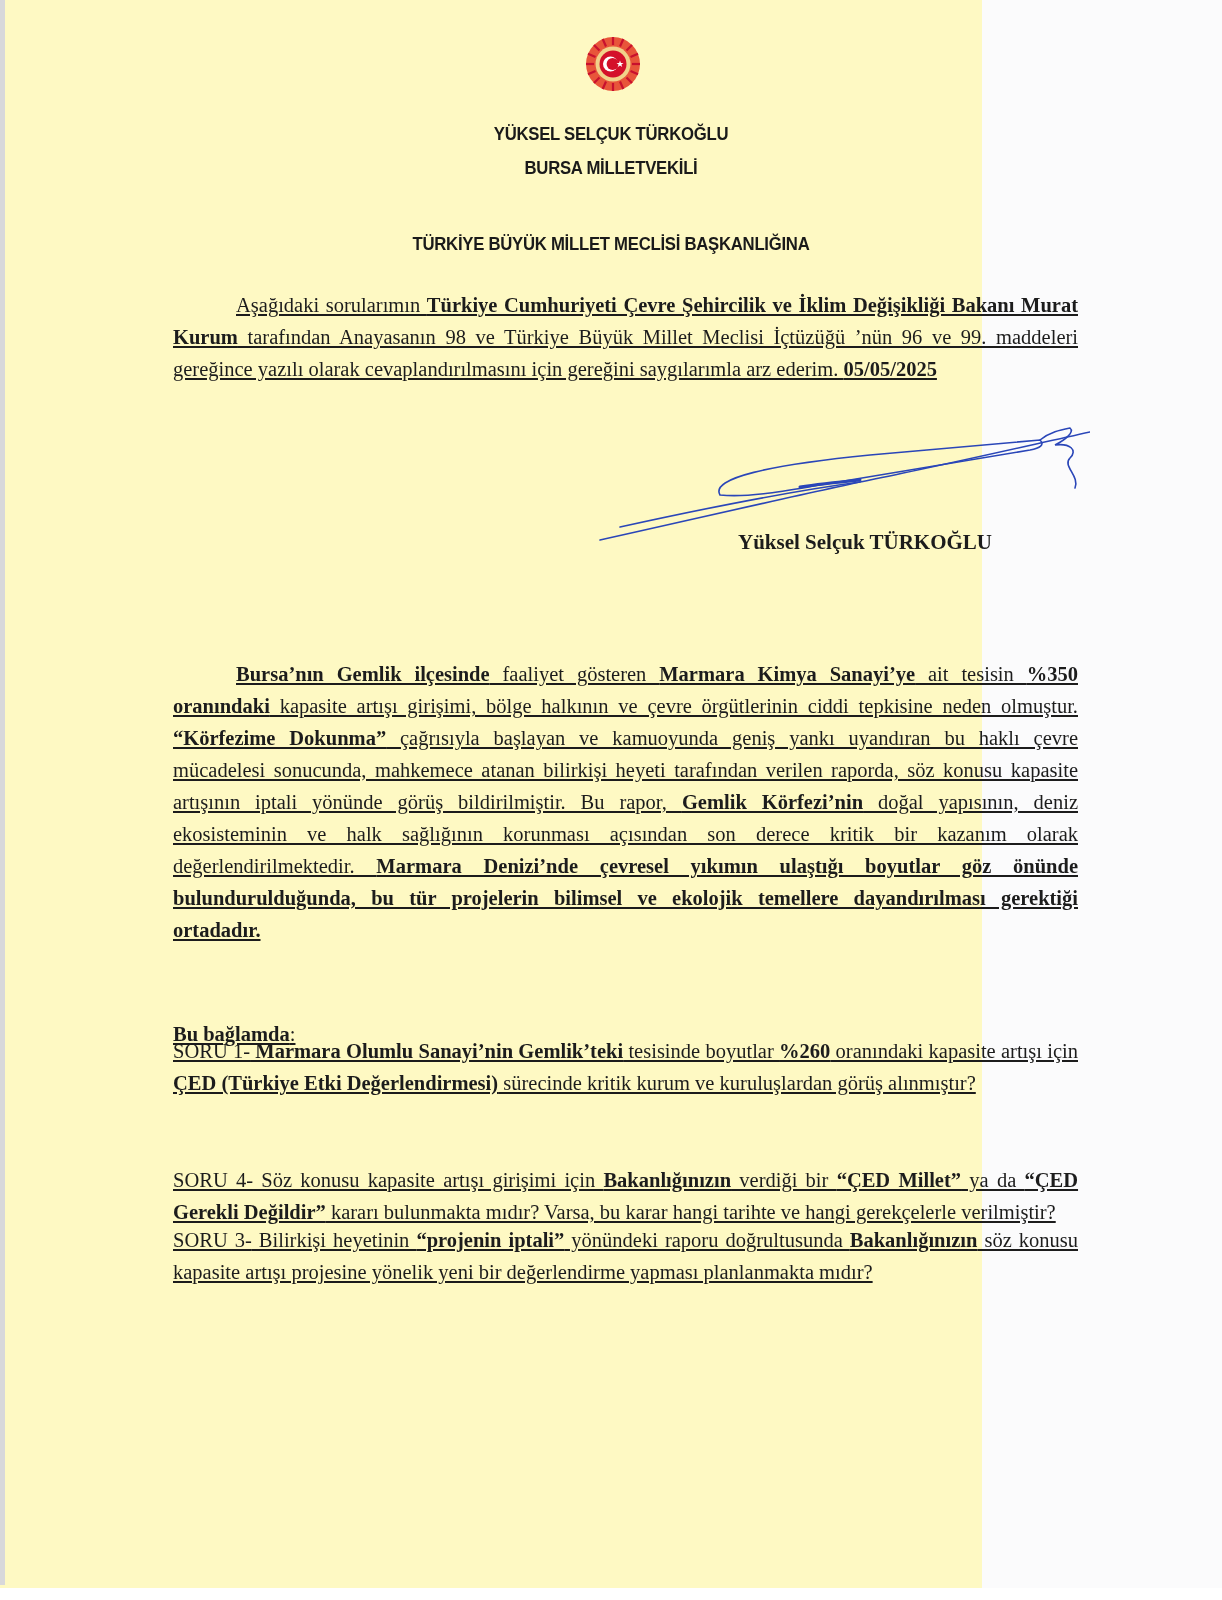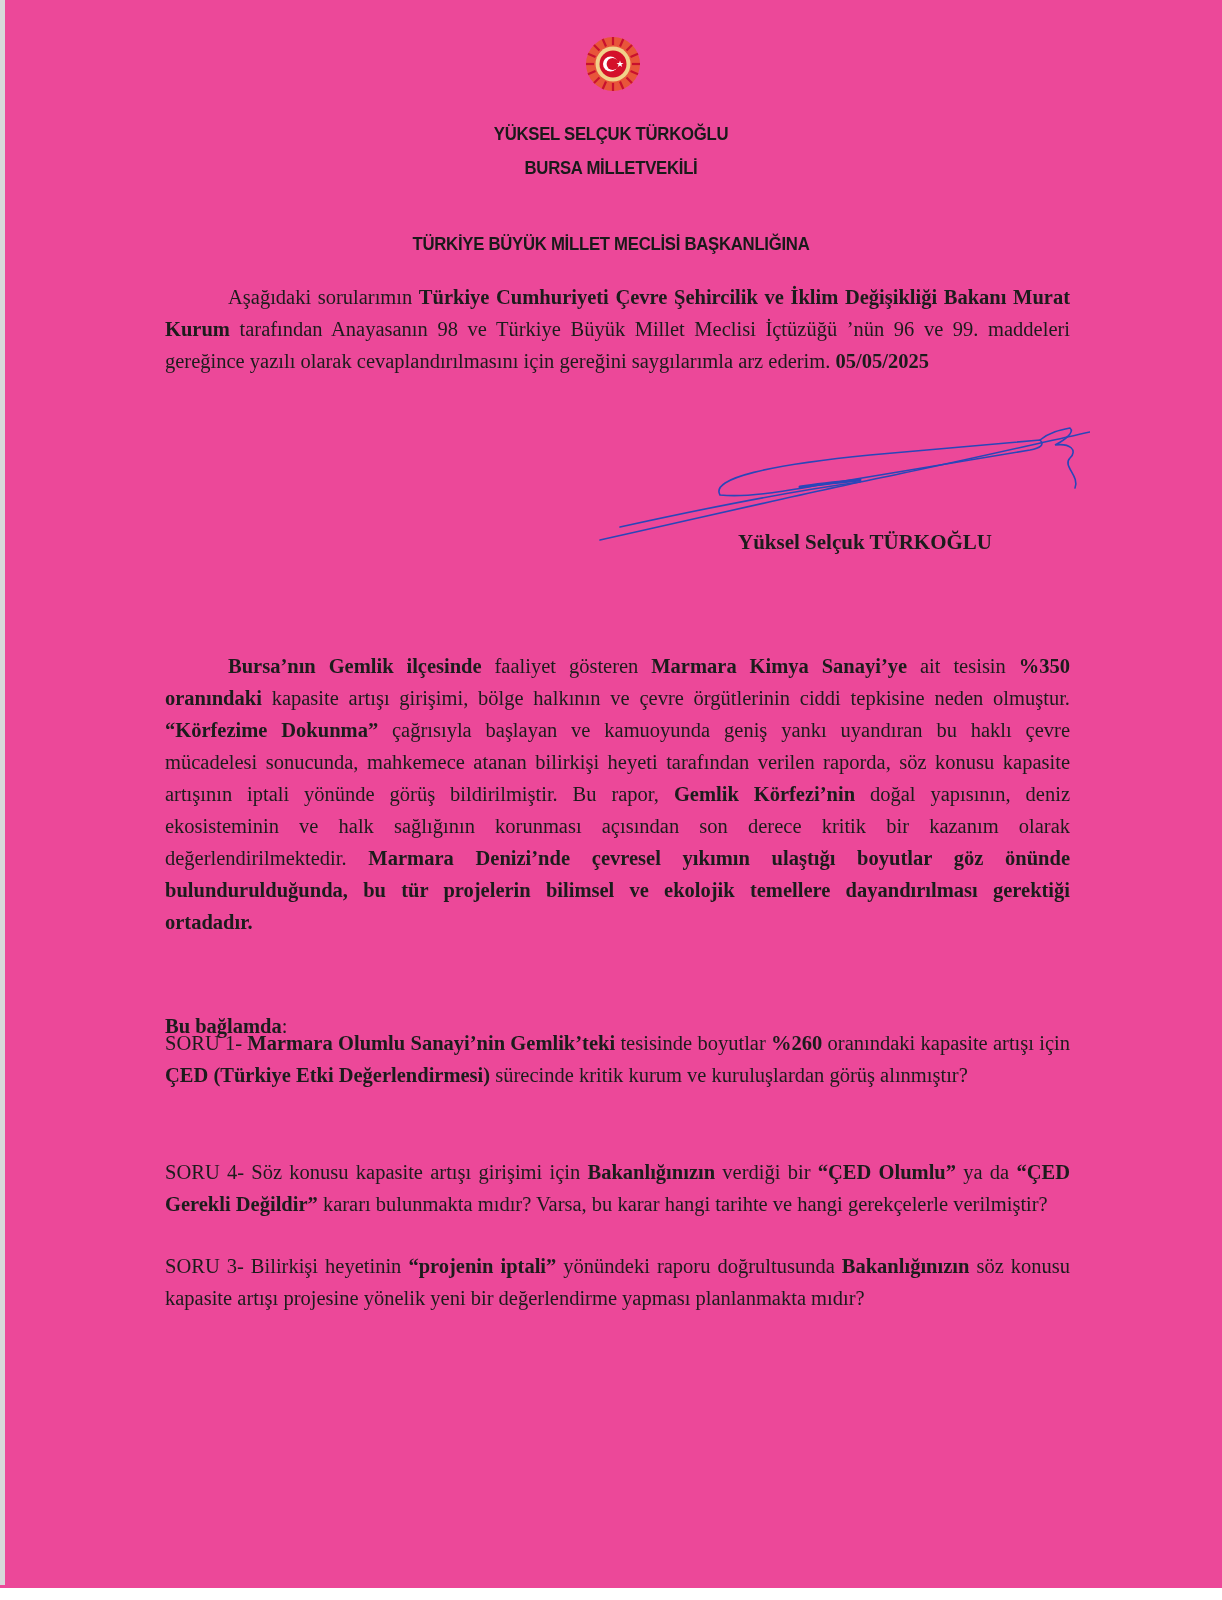--- a/index.html
+++ b/index.html
@@ -2,22 +2,22 @@
 <html><head>
 <meta charset="utf-8">
 <style>
   html, body { margin: 0; padding: 0; }
   body {
     width: 1222px; height: 1600px; overflow: hidden;
     background: #fbfbfc;
     position: relative;
   }
   .page {
-    position: absolute; left: 0; top: 0; width: 1222px; height: 1600px;
-    background: #ec4899;
+    position: absolute; left: 0; top: 0; width: 982px; height: 1600px;
+    background: #fef9c3;
   }
   .left-edge {
     position: absolute; left: 0; top: 0; width: 5px; height: 1585px;
     background: #d8d8da;
   }
   .bottom-edge {
     position: absolute; left: 0; top: 1588px; width: 1222px; height: 12px;
     background: #ffffff;
   }
   .emblem {
@@ -31,30 +31,31 @@
   .h-name { top: 123px; font-size: 19px; }
   .h-role { top: 157px; font-size: 19px; }
   .h-addr { top: 233px; font-size: 19px; }
 
   .serif {
     font-family: "Liberation Serif", serif; color: #1c1c1c;
     font-size: 20.5px; line-height: 32px;
   }
   .para {
     position: absolute; left: 157px; width: 905px; text-align: justify;
-    margin: 8px;
+    margin: 16px;
+    text-decoration: underline;
   }
   .para b { font-weight: bold; }
   .indent { text-indent: 63px; }
   .p-intro { top: 273px; }
   .p-body { top: 642px; }
   .p-context { top: 1002px; }
   .p-q1 { top: 1019px; }
   .p-q2 { top: 1148px; }
-  .p-q3 { top: 1242px; }
+  .p-q3 { top: 1208px; }
 
   .signature {
     position: absolute; left: 570px; top: 410px; width: 520px; height: 140px;
   }
   .sig-block {
     position: absolute; left: 700px; width: 330px; text-align: center;
     font-family: "Liberation Serif", serif; font-weight: bold; color: #1c1c1c;
     font-size: 21px;
   }
   .sig-name { top: 530px; }
@@ -110,16 +111,16 @@
     </g>
   </svg>
   <div class="sig-block sig-name">Yüksel Selçuk TÜRKOĞLU</div>
 
   <p class="para serif indent p-body"><b>Bursa’nın Gemlik ilçesinde</b><span> faaliyet gösteren </span><b>Marmara Kimya Sanayi’ye</b><span> ait tesisin </span><b>%350 oranındaki</b><span> kapasite artışı girişimi, bölge halkının ve çevre örgütlerinin ciddi tepkisine neden olmuştur. </span><b>“Körfezime Dokunma”</b><span> çağrısıyla başlayan ve kamuoyunda geniş yankı uyandıran bu haklı çevre mücadelesi sonucunda, mahkemece atanan bilirkişi heyeti tarafından verilen raporda, söz konusu kapasite artışının iptali yönünde görüş bildirilmiştir. Bu rapor, </span><b>Gemlik Körfezi’nin</b><span> doğal yapısının, deniz ekosisteminin ve halk sağlığının korunması açısından son derece kritik bir kazanım olarak değerlendirilmektedir. </span><b>Marmara Denizi’nde çevresel yıkımın ulaştığı boyutlar göz önünde bulundurulduğunda, bu tür projelerin bilimsel ve ekolojik temellere dayandırılması gerektiği ortadadır.</b></p>
 
   <p class="para serif p-context"><b>Bu bağlamda</b><span>:</span></p>
 
   <p class="para serif p-q1"><span>SORU 1-</span><b> Marmara Olumlu Sanayi’nin Gemlik’teki</b><span> tesisinde boyutlar </span><b>%260</b><span> oranındaki kapasite artışı için </span><b>ÇED (Türkiye Etki Değerlendirmesi)</b><span> sürecinde kritik kurum ve kuruluşlardan görüş alınmıştır?</span></p>
 
-  <p class="para serif p-q2"><span>SORU 4-</span><span> Söz konusu kapasite artışı girişimi için </span><b>Bakanlığınızın</b><span> verdiği bir </span><b>“ÇED Olumlu”</b><span> ya da </span><b>“ÇED Gerekli Değildir”</b><span> kararı bulunmakta mıdır? Varsa, bu karar hangi tarihte ve hangi gerekçelerle verilmiştir?</span></p>
+  <p class="para serif p-q2"><span>SORU 4-</span><span> Söz konusu kapasite artışı girişimi için </span><b>Bakanlığınızın</b><span> verdiği bir </span><b>“ÇED Millet”</b><span> ya da </span><b>“ÇED Gerekli Değildir”</b><span> kararı bulunmakta mıdır? Varsa, bu karar hangi tarihte ve hangi gerekçelerle verilmiştir?</span></p>
 
   <p class="para serif p-q3"><span>SORU 3-</span><span> Bilirkişi heyetinin </span><b>“projenin iptali”</b><span> yönündeki raporu doğrultusunda </span><b>Bakanlığınızın</b><span> söz konusu kapasite artışı projesine yönelik yeni bir değerlendirme yapması planlanmakta mıdır?</span></p>
 </div>
 
 </body></html>

